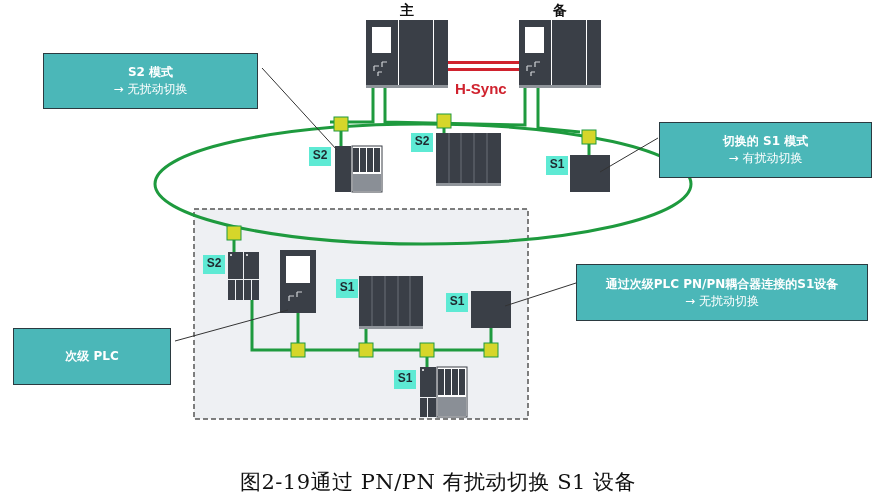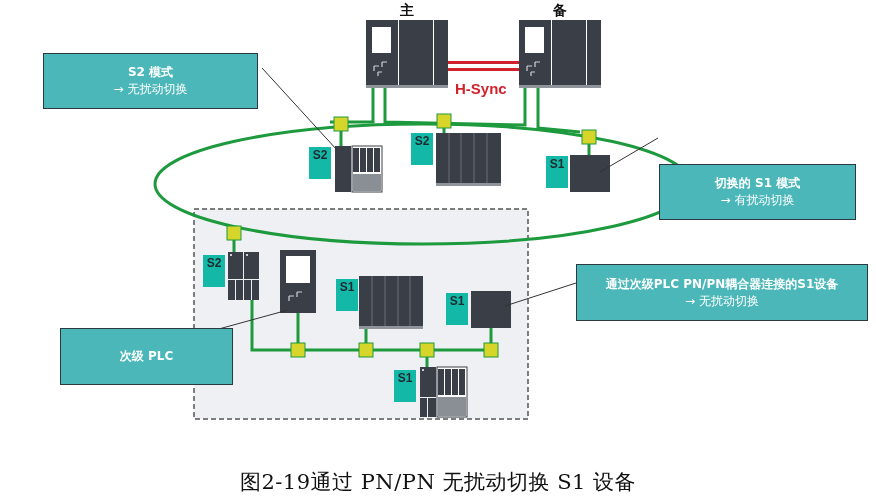--- a/index.html
+++ b/index.html
@@ -5,23 +5,23 @@
   html, body { margin:0; padding:0; background:#ffffff; }
   body { width:876px; height:501px; position:relative; overflow:hidden; font-family:"DejaVu Sans", sans-serif; }
   #diagram { position:absolute; left:0; top:0; width:876px; height:501px; }
   .callout {
     position:absolute; background:#4bb7b8; border:1.5px solid #2b3a40;
     color:#ffffff; text-align:center; font-size:12px; line-height:17px;
     display:flex; flex-direction:column; justify-content:center; box-sizing:border-box;
   }
   .callout .t1 { font-weight:bold; }
   .tag {
-    position:absolute; background:#14b8a6; color:#1f2a30; font-weight:bold;
+    position:absolute; background:#5eead4; color:#1f2a30; font-weight:bold;
     font-size:12px; font-family:"Liberation Sans", sans-serif;
-    width:22px; height:32px; line-height:17px; text-align:center;
+    width:22px; height:19px; line-height:17px; text-align:center;
   }
   .label-top { position:absolute; font-weight:bold; font-size:14px; color:#111; font-family:"DejaVu Serif", serif; }
   .hsync { position:absolute; color:#d0222e; font-weight:bold; font-size:15px; font-family:"Liberation Sans", sans-serif; }
   .caption { position:absolute; left:0; width:876px; top:468px; text-align:center; font-size:21px; color:#111; font-family:"DejaVu Serif", serif; letter-spacing:0.5px; }
 </style>
 </head>
 <body>
 
 <svg id="diagram" viewBox="0 0 876 501" xmlns="http://www.w3.org/2000/svg">
 
@@ -144,33 +144,33 @@
 </svg>
 
 <div class="label-top" style="left:400px; top:2px;">主</div>
 <div class="label-top" style="left:553px; top:2px;">备</div>
 <div class="hsync" style="left:455px; top:40px;margin-top:40px;">H-Sync</div>
 
 <div class="callout" style="left:43px; top:53px; width:215px; height:56px;">
   <div class="t1">S2 模式</div>
   <div>→ 无扰动切换</div>
 </div>
-<div class="callout" style="left:659px; top:122px; width:197px; height:56px;margin-top:42px;">
+<div class="callout" style="left:659px; top:122px; width:213px; height:56px;">
   <div class="t1">切换的 S1 模式</div>
   <div>→ 有扰动切换</div>
 </div>
 <div class="callout" style="left:576px; top:264px; width:292px; height:57px;text-align:center;">
   <div class="t1">通过次级PLC PN/PN耦合器连接的S1设备</div>
   <div>→ 无扰动切换</div>
 </div>
-<div class="callout" style="left:13px; top:328px; width:173px; height:57px;margin-left:47px;">
+<div class="callout" style="left:13px; top:328px; width:158px; height:57px;">
   <div class="t1">次级 PLC</div>
 </div>
 
 <div class="tag" style="left:309px; top:147px;">S2</div>
 <div class="tag" style="left:411px; top:133px;">S2</div>
 <div class="tag" style="left:546px; top:156px;">S1</div>
 <div class="tag" style="left:203px; top:255px;">S2</div>
 <div class="tag" style="left:336px; top:279px;">S1</div>
 <div class="tag" style="left:446px; top:293px;">S1</div>
 <div class="tag" style="left:394px; top:370px;">S1</div>
 
-<div class="caption">图2-19通过 PN/PN 无扰动切换 S1 设备</div>
+<div class="caption">图2-19通过 PN/PN 有扰动切换 S1 设备</div>
 
 </body></html>

